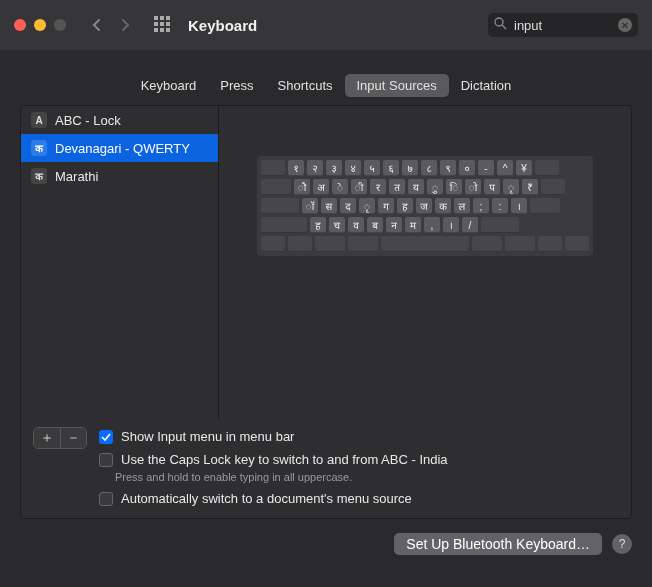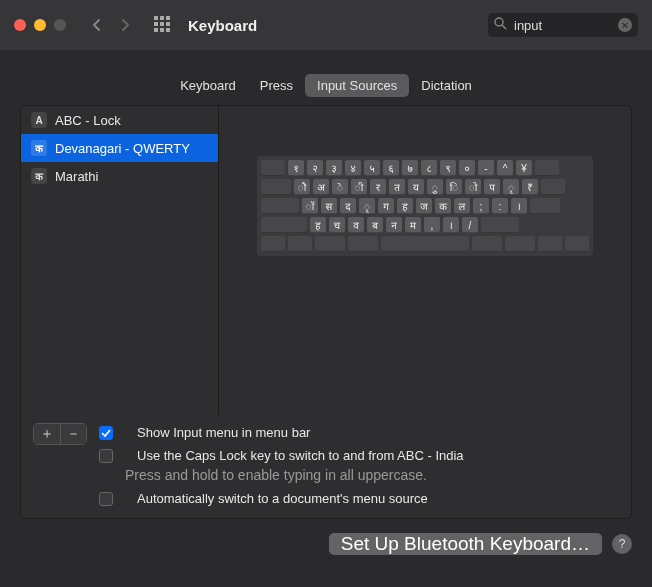--- a/index.html
+++ b/index.html
@@ -99,37 +99,37 @@
   }
   .addremove {
     display:flex; border:1px solid #555; border-radius:5px; overflow:hidden; height:22px;
   }
   .pm-btn {
     width:26px; display:flex; align-items:center; justify-content:center; background:#3a3a3c;
     color:#ccc; cursor:pointer; font-size:14px;
   }
   .pm-btn + .pm-btn { border-left:1px solid #555;}
   .options { flex:1; display:flex; flex-direction:column; gap:8px; padding-top:2px;}
-  .opt { display:flex; align-items:flex-start; gap:24px;}
+  .opt { display:flex; align-items:flex-start; gap:8px;}
   .chk {
     width:14px; height:14px; border-radius:3px; border:1px solid #666; display:flex;
     align-items:center; justify-content:center; flex-shrink:0; cursor:pointer; margin-top:1px;
     background:#3a3a3c;
   }
   .chk.checked { background:#0a6cff; border-color:#0a6cff;}
   .chk.checked svg { display:block;}
   .chk svg { display:none;}
-  .help { font-size:14px; color:#9a9a9a; margin-left:26px; margin-top:-4px;}
+  .help { font-size:11px; color:#9a9a9a; margin-left:16px; margin-top:-4px;}
   .bottom-bar {
     display:flex; justify-content:flex-end; align-items:center; gap:10px;
     padding:14px 20px 0 20px;
   }
   .big-btn {
     background:#636365; color:#fff; border:none; border-radius:5px; height:22px;
-    padding:0 12px; font-size:19px; cursor:pointer;
+    padding:0 12px; font-size:14px; cursor:pointer;
   }
   .help-btn {
     width:20px; height:20px; border-radius:50%; background:#636365; color:#ddd;
     display:flex; align-items:center; justify-content:center; font-size:12px; cursor:pointer;
   }
 </style>
 </head>
 <body>
 
 <div class="titlebar">
@@ -170,20 +170,21 @@
         </svg>
     </span>
     <input class="search-input" value="input" style="">
     <span class="clear-icon">✕</span>
   </div>
 </div>
 
 <div class="tabs" id="tabs">
     <div class="tab">Keyboard</div>
     <div class="tab">Press</div>
+    <div class="tab">Shortcuts</div>
     <div class="tab active">Input Sources</div>
     <div class="tab">Dictation</div>
   </div>
 
 <div class="panel">
   <div class="panel-body">
     <div class="sidebar" id="sidebar">
         <div class="source-row">
           <div class="source-icon">A</div>
           <span>ABC - Lock</span>

